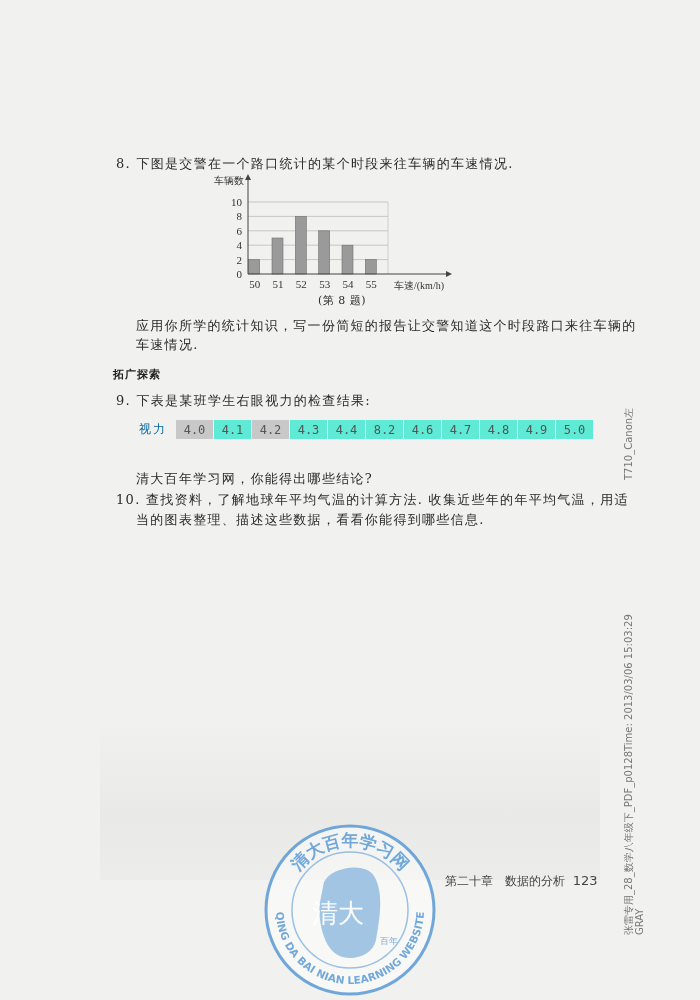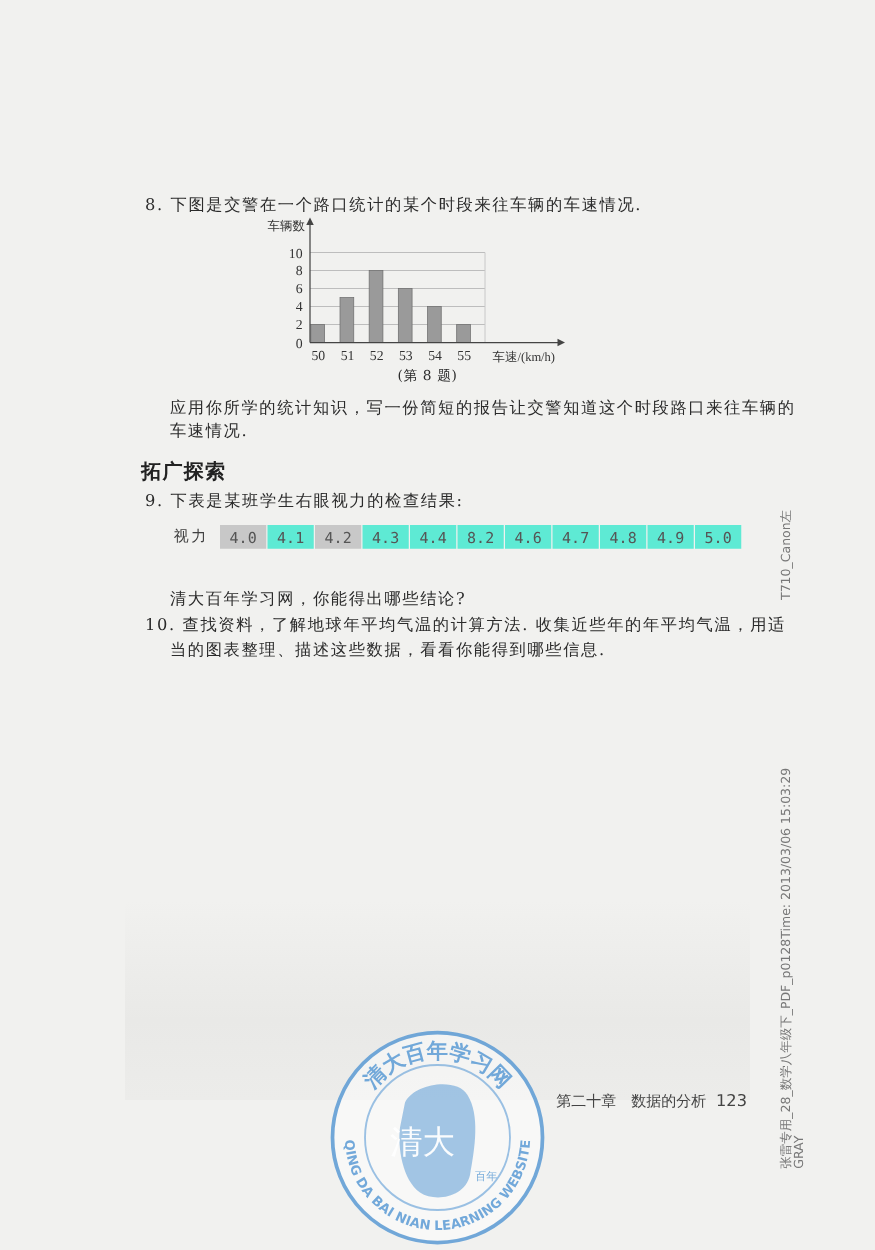--- a/index.html
+++ b/index.html
@@ -8,34 +8,34 @@
     background:#f1f1ef;
     font-family:"DejaVu Serif", "Liberation Serif", serif;
     color:#2b2b2b;
   }
   .page-shade {
     position:absolute; left:100px; top:720px; width:500px; height:160px;
     background:linear-gradient(#f1f1ef, #e9e9e7 60%, #ececea);
   }
   .abs { position:absolute; white-space:nowrap; }
   .text { font-size:13px; letter-spacing:1.3px; }
-  .heading { font-family:Liberation Serif, serif; font-weight:bold; font-size:16px; letter-spacing:1px; color:#222; }
+  .heading { font-family:Liberation Serif, serif; font-weight:bold; font-size:11px; letter-spacing:1px; color:#222; }
 
   
   .chart { position:absolute; left:200px; top:170px; width:270px; height:140px; }
   .chart svg text { font-family:"Liberation Serif", "DejaVu Serif", serif; fill:#333; }
 
   
   .vtable { position:absolute; left:130px; top:418px; border-collapse:separate; border-spacing:1px 2px; }
   .vtable td {
     width:37px; height:19px; text-align:center; font-size:12px; color:#555;
     background:#5eead4; padding:0;
     font-family:"DejaVu Sans Mono", "Liberation Mono", monospace;
   }
-  .vtable td.lbl { background:transparent; width:44px; font-family:"DejaVu Serif", serif; color:#404040; letter-spacing:2px; }
+  .vtable td.lbl { background:transparent; width:44px; font-family:"DejaVu Serif", serif; color:#0369a1; letter-spacing:2px; }
   .vtable tr.r0 td.c1, .vtable tr.r0 td.c3 { background:#c8c8c8; }
   .vtable tr.r1 td { background:#d2d2d2; }
 
   .footer { position:absolute; left:445px; top:873px; font-family:"DejaVu Sans", "Liberation Sans", sans-serif; font-size:12px; color:#444; }
   .footer .num { font-size:13px; margin-left:4px; }
 
   .side { position:absolute; font-family:"DejaVu Sans", "Liberation Sans", sans-serif; font-size:10px; color:#777; transform-origin:left top; transform:rotate(-90deg); white-space:nowrap; }
 
   .stamp { position:absolute; left:262px; top:822px; width:176px; height:176px; }
 </style>

